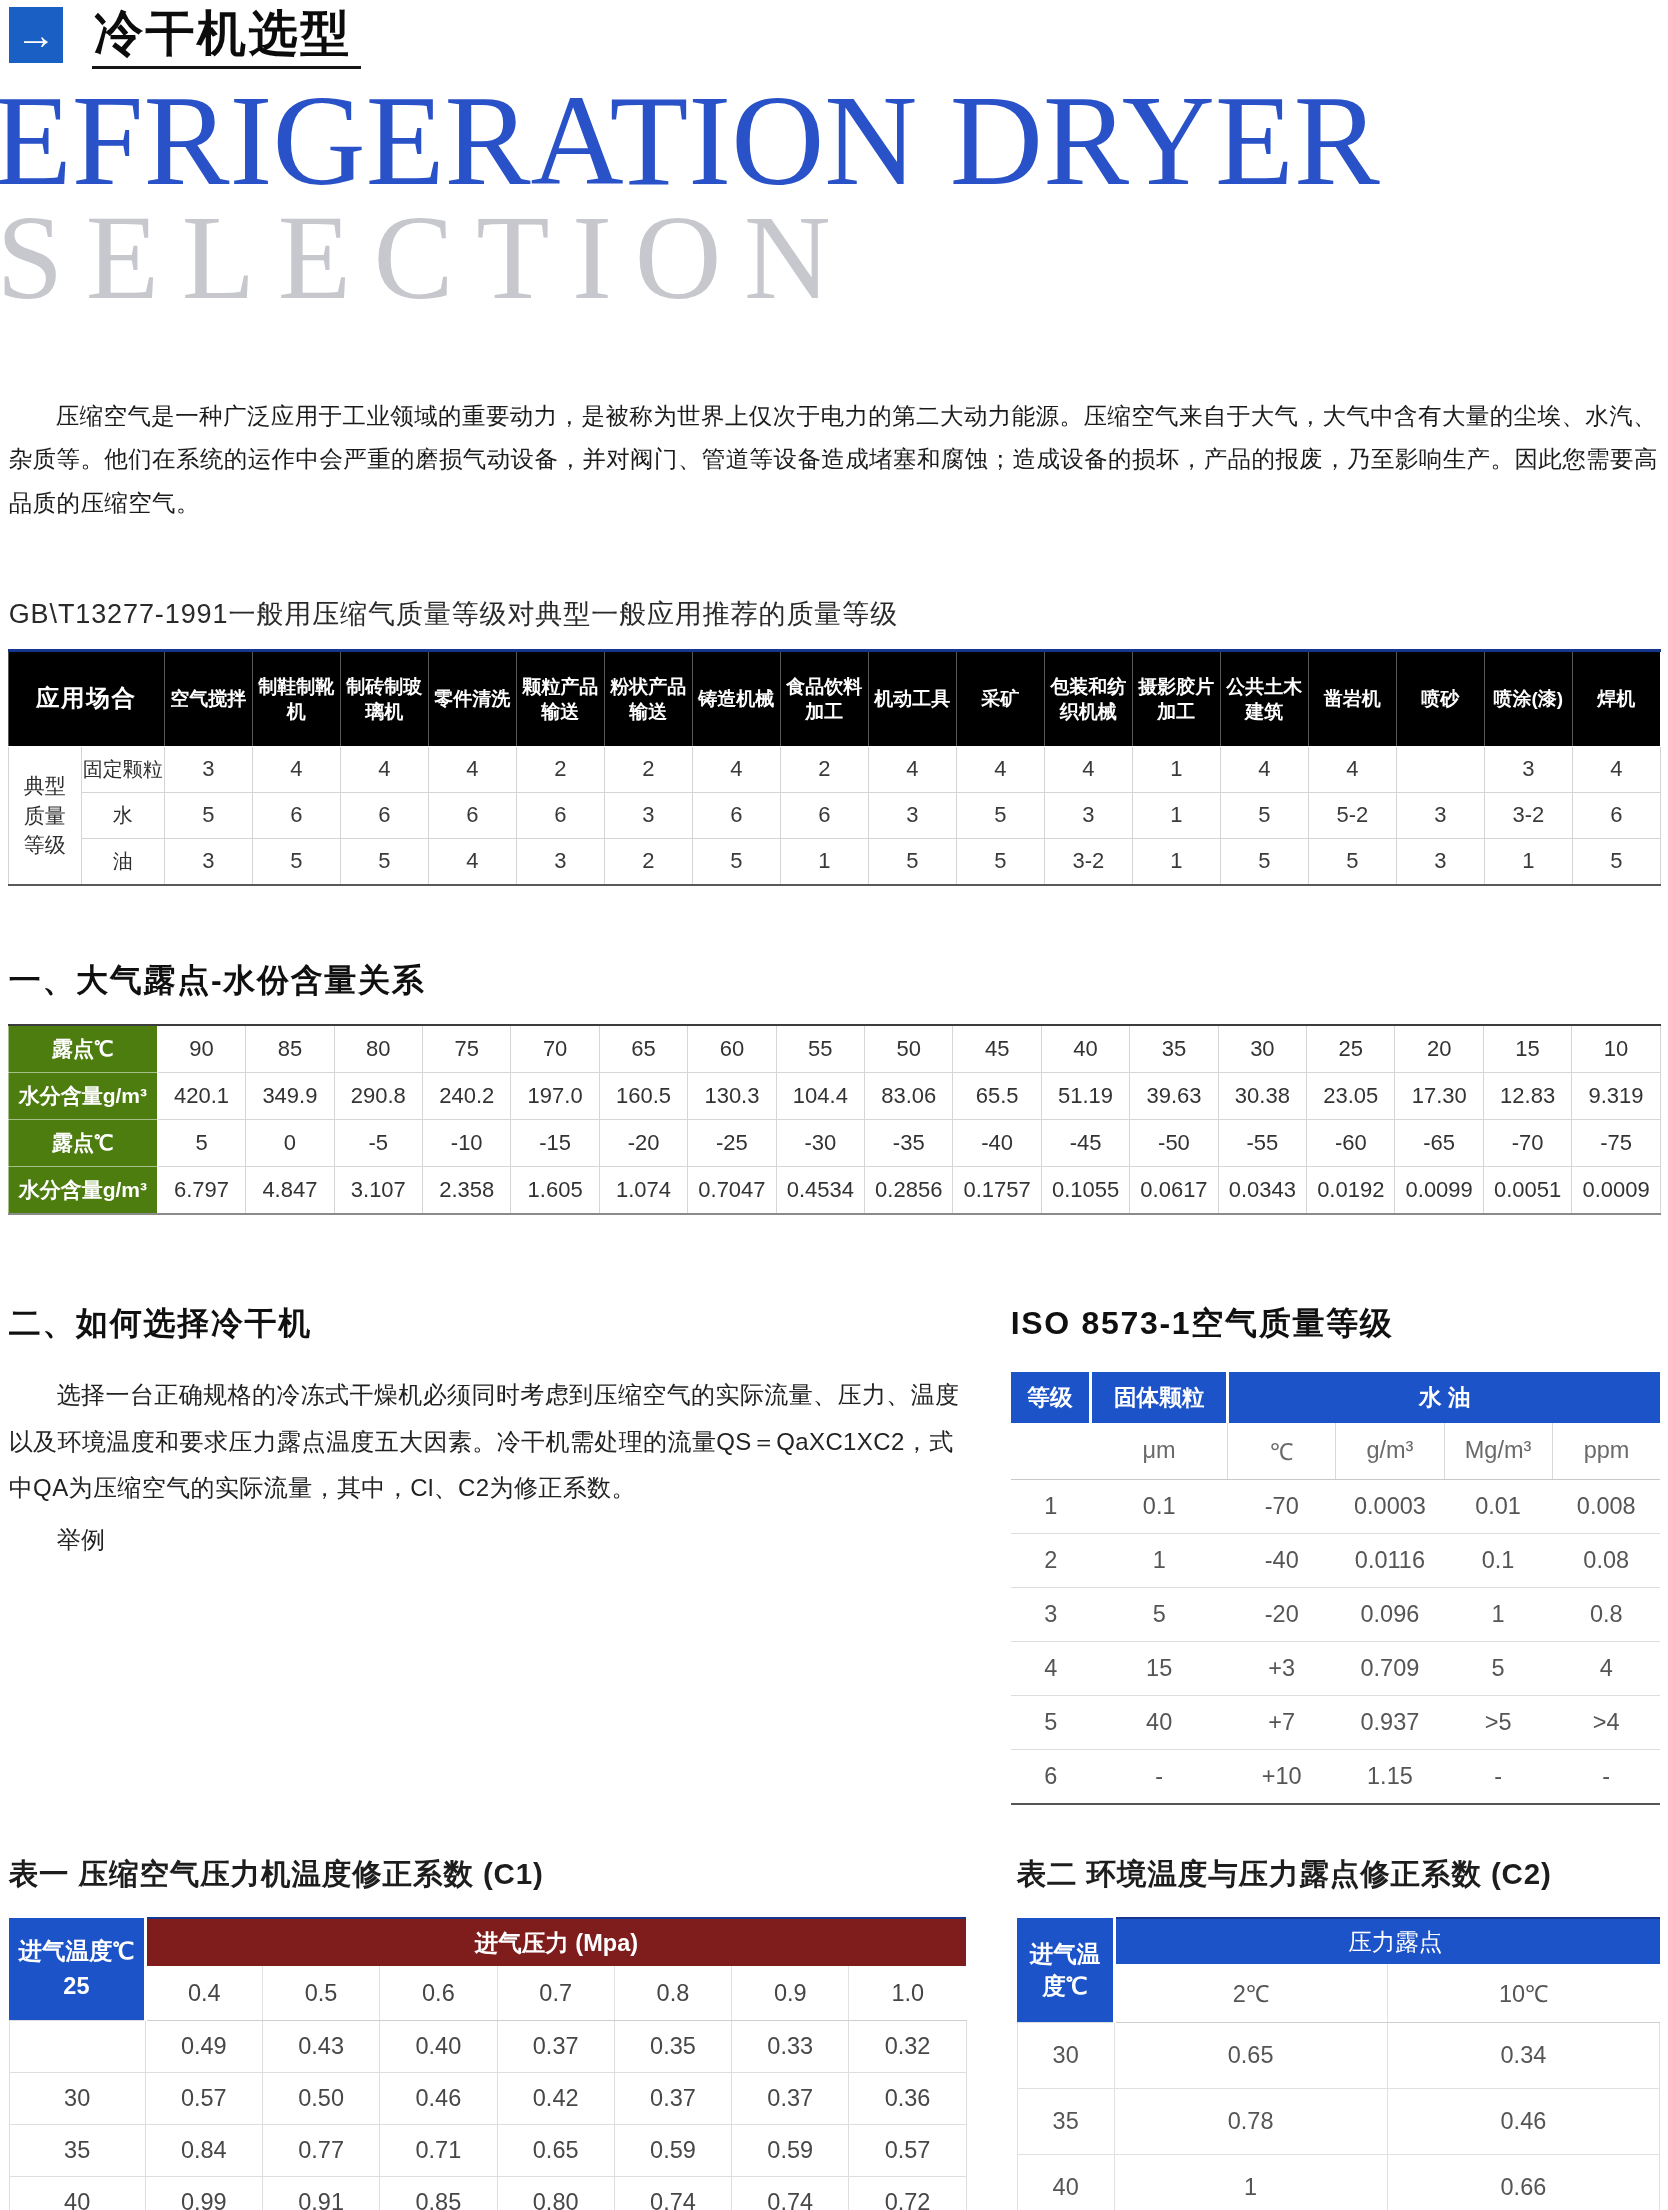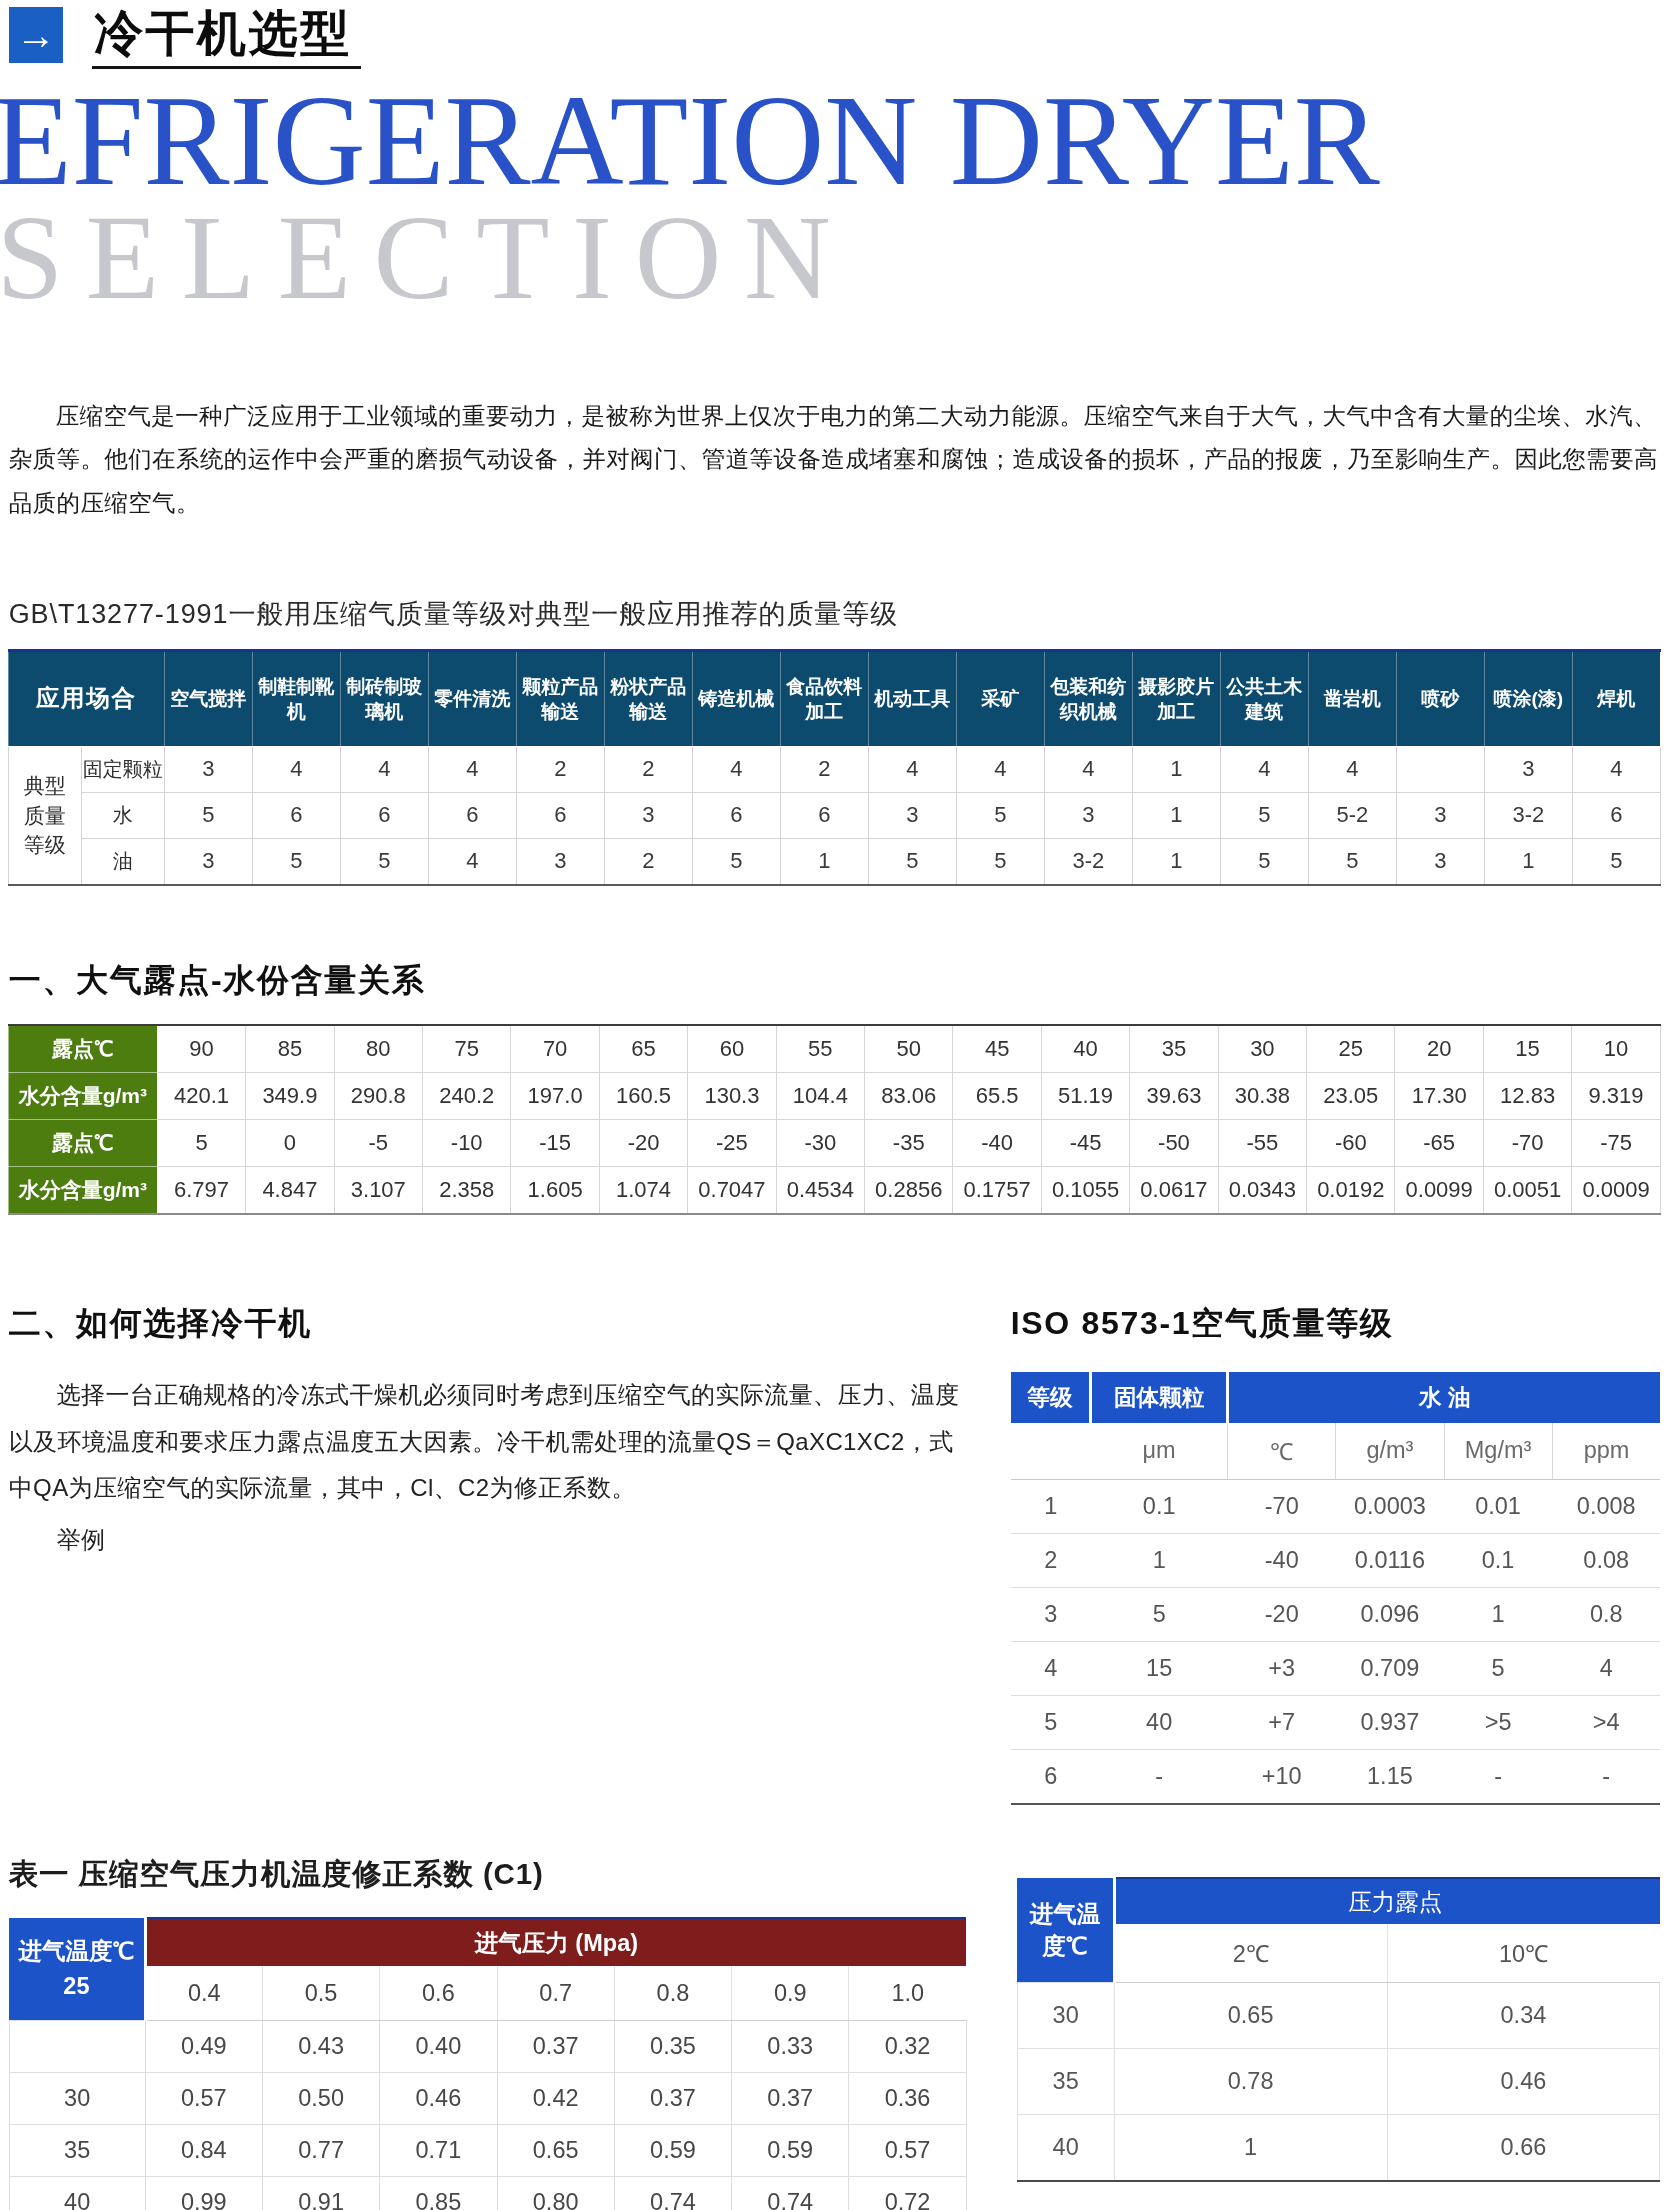--- a/index.html
+++ b/index.html
@@ -32,21 +32,21 @@
     margin:80px 8.7px 0 8.7px;font-size:23.5px;line-height:1.85;color:#1b1b1b;
     text-indent:2em;letter-spacing:0.4px;
   }
   
   table{border-collapse:collapse;table-layout:fixed;}
   .bluecell{background:#1d53c9;color:#fff;font-weight:bold;}
   
   .gb-title{margin:71px 8.7px 0 8.7px;font-size:27px;color:#2a2a2a;font-weight:400;letter-spacing:0.9px;}
   .gb-table{width:1653px;margin:17.4px 0 0 7.8px;border-bottom:2.6px solid #5a5a5a;}
   .gb-table thead th{
-    background:#0c4a6e;color:#fff;font-size:19px;font-weight:bold;
+    background:#000000;color:#fff;font-size:19px;font-weight:bold;
     height:90px;vertical-align:middle;text-align:center;line-height:1.35;
     border:0.9px solid rgba(255,255,255,0.35);border-top:3.5px solid #15368c;padding:1.7px 0.9px;
   }
   .gb-table thead th.corner{font-size:23.5px;letter-spacing:1.7px;}
   .gb-table tbody td{
     border:0.9px solid #d4d4d4;height:43px;text-align:center;
     font-size:22px;color:#3a3a3a;background:#fff;
   }
   .gb-table td.rowgroup{font-size:21px;color:#2f2f2f;line-height:1.4;padding:0 5.2px;}
   .gb-table td.sublabel{font-size:20px;color:#2f2f2f;}
@@ -434,20 +434,21 @@
             <td>0.74</td>
             <td>0.74</td>
             <td>0.72</td>
           </tr>
 
       </tbody>
     </table>
   </div>
 
   <div class="c2-wrap">
+    <div class="tbl-title">表二  环境温度与压力露点修正系数 (C2)</div>
     <table class="c2-table">
       <colgroup>
           <col style="width:97px">
         </colgroup>
       <thead>
         <tr>
           <td class="corner" rowspan="2">进气温度℃</td>
           <td class="phdr" colspan="2">压力露点</td>
         </tr>
         <tr class="sub">

